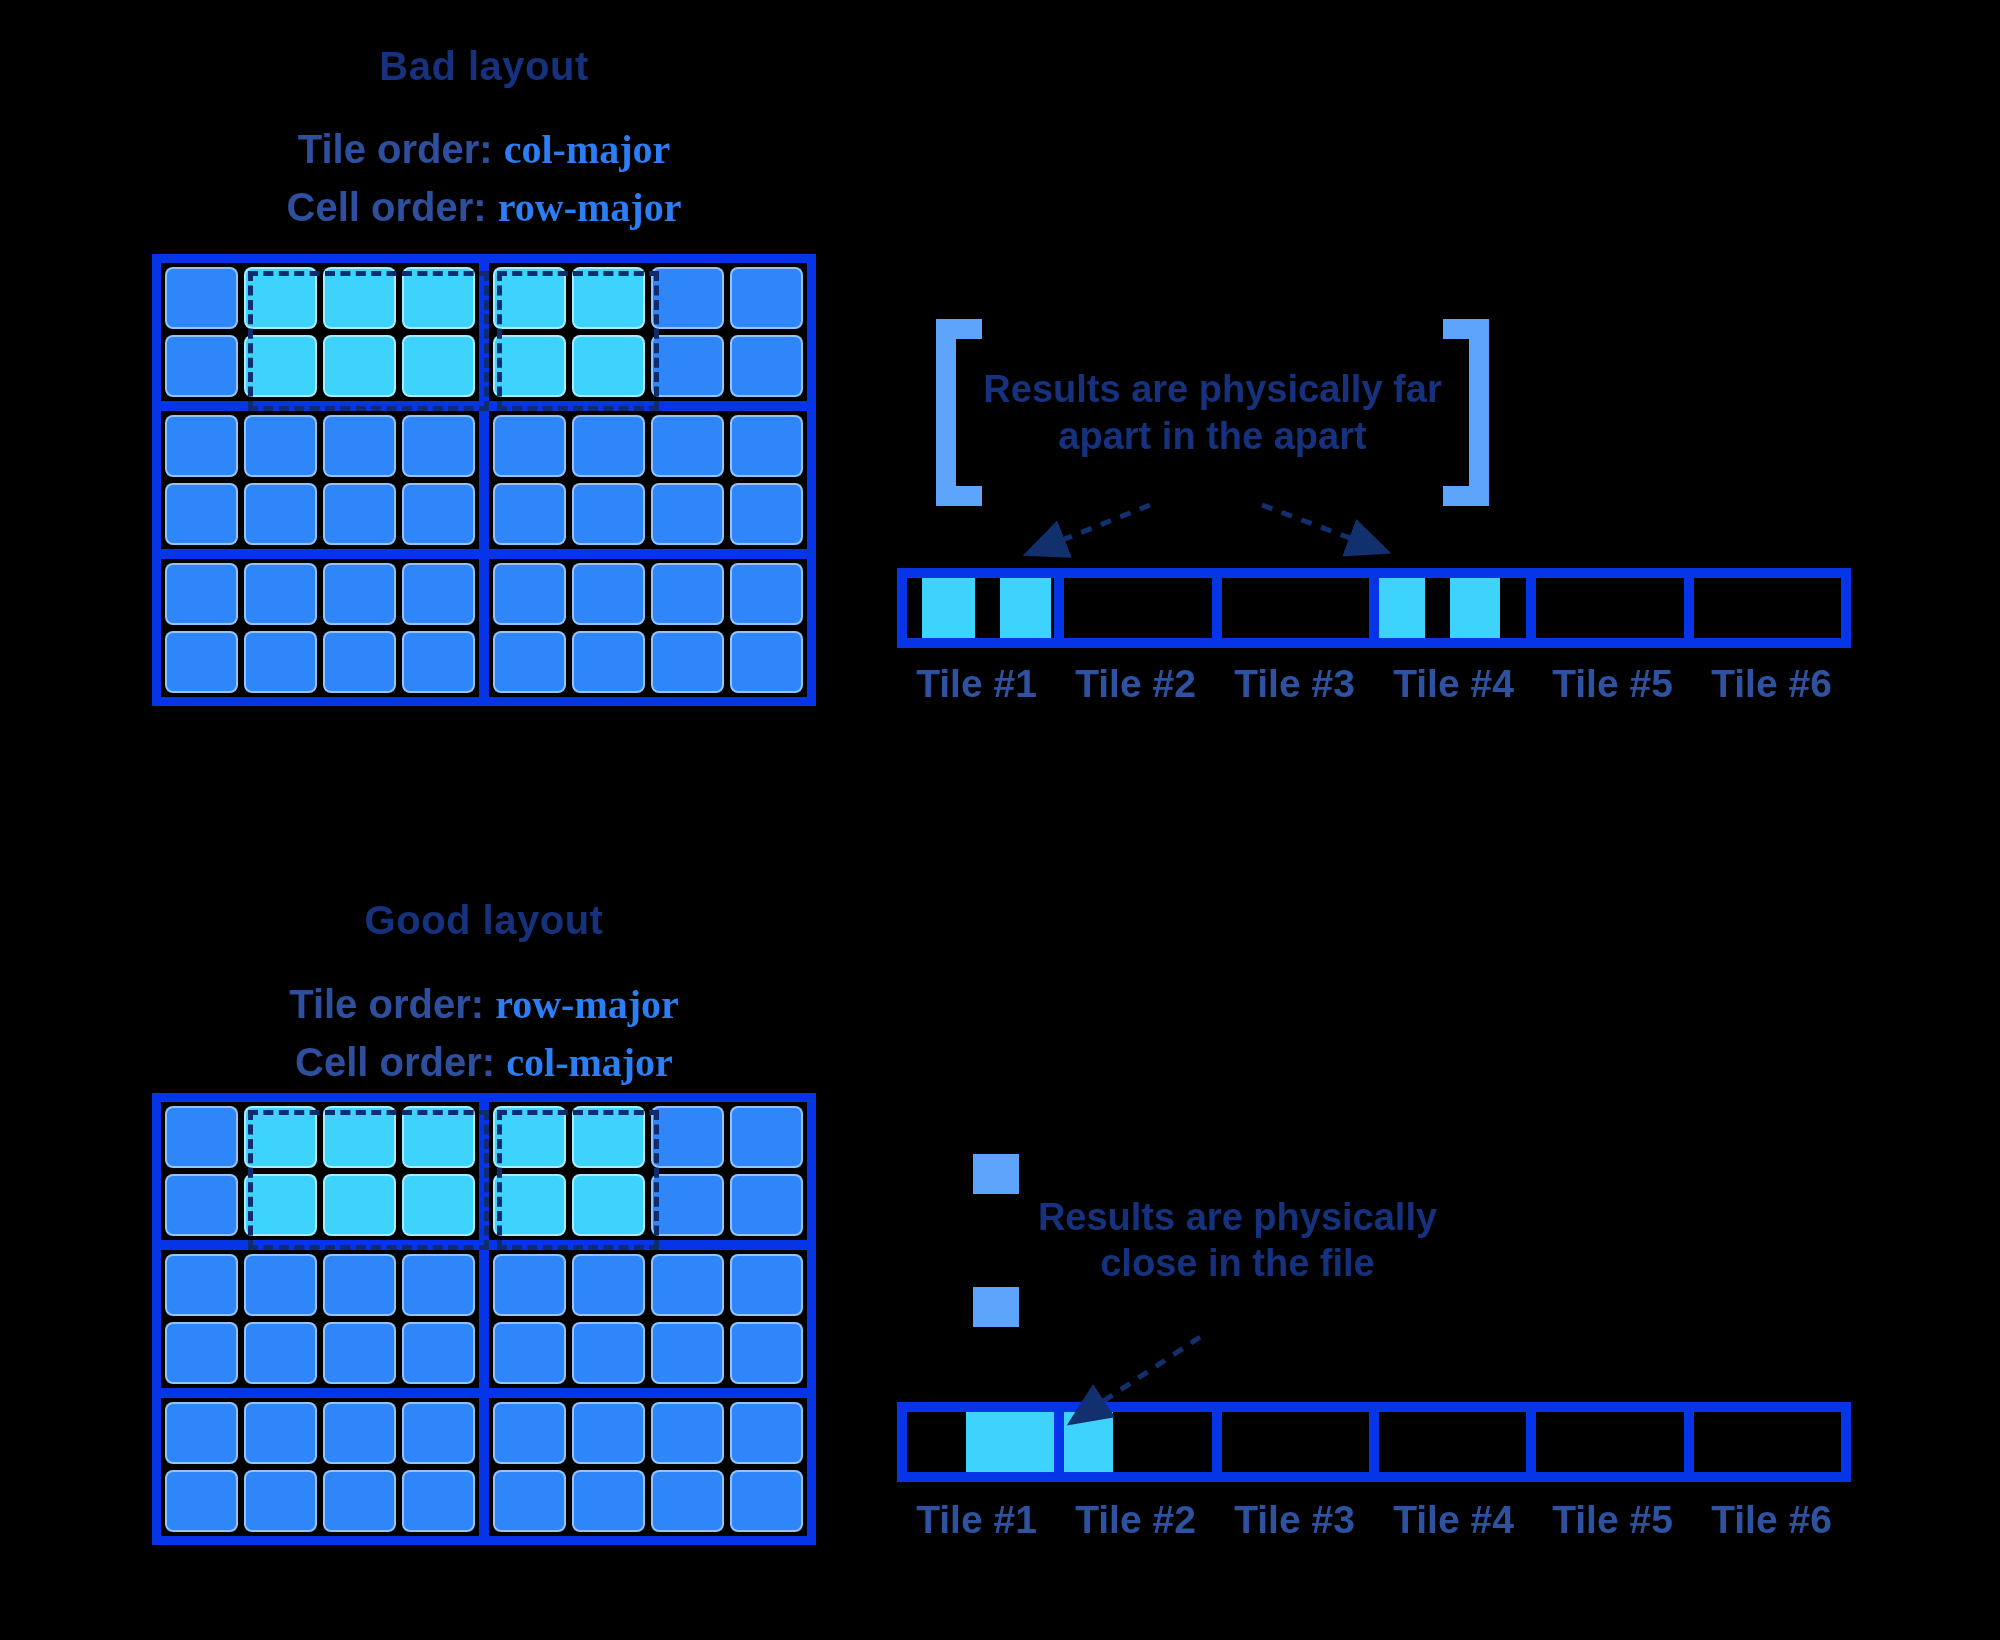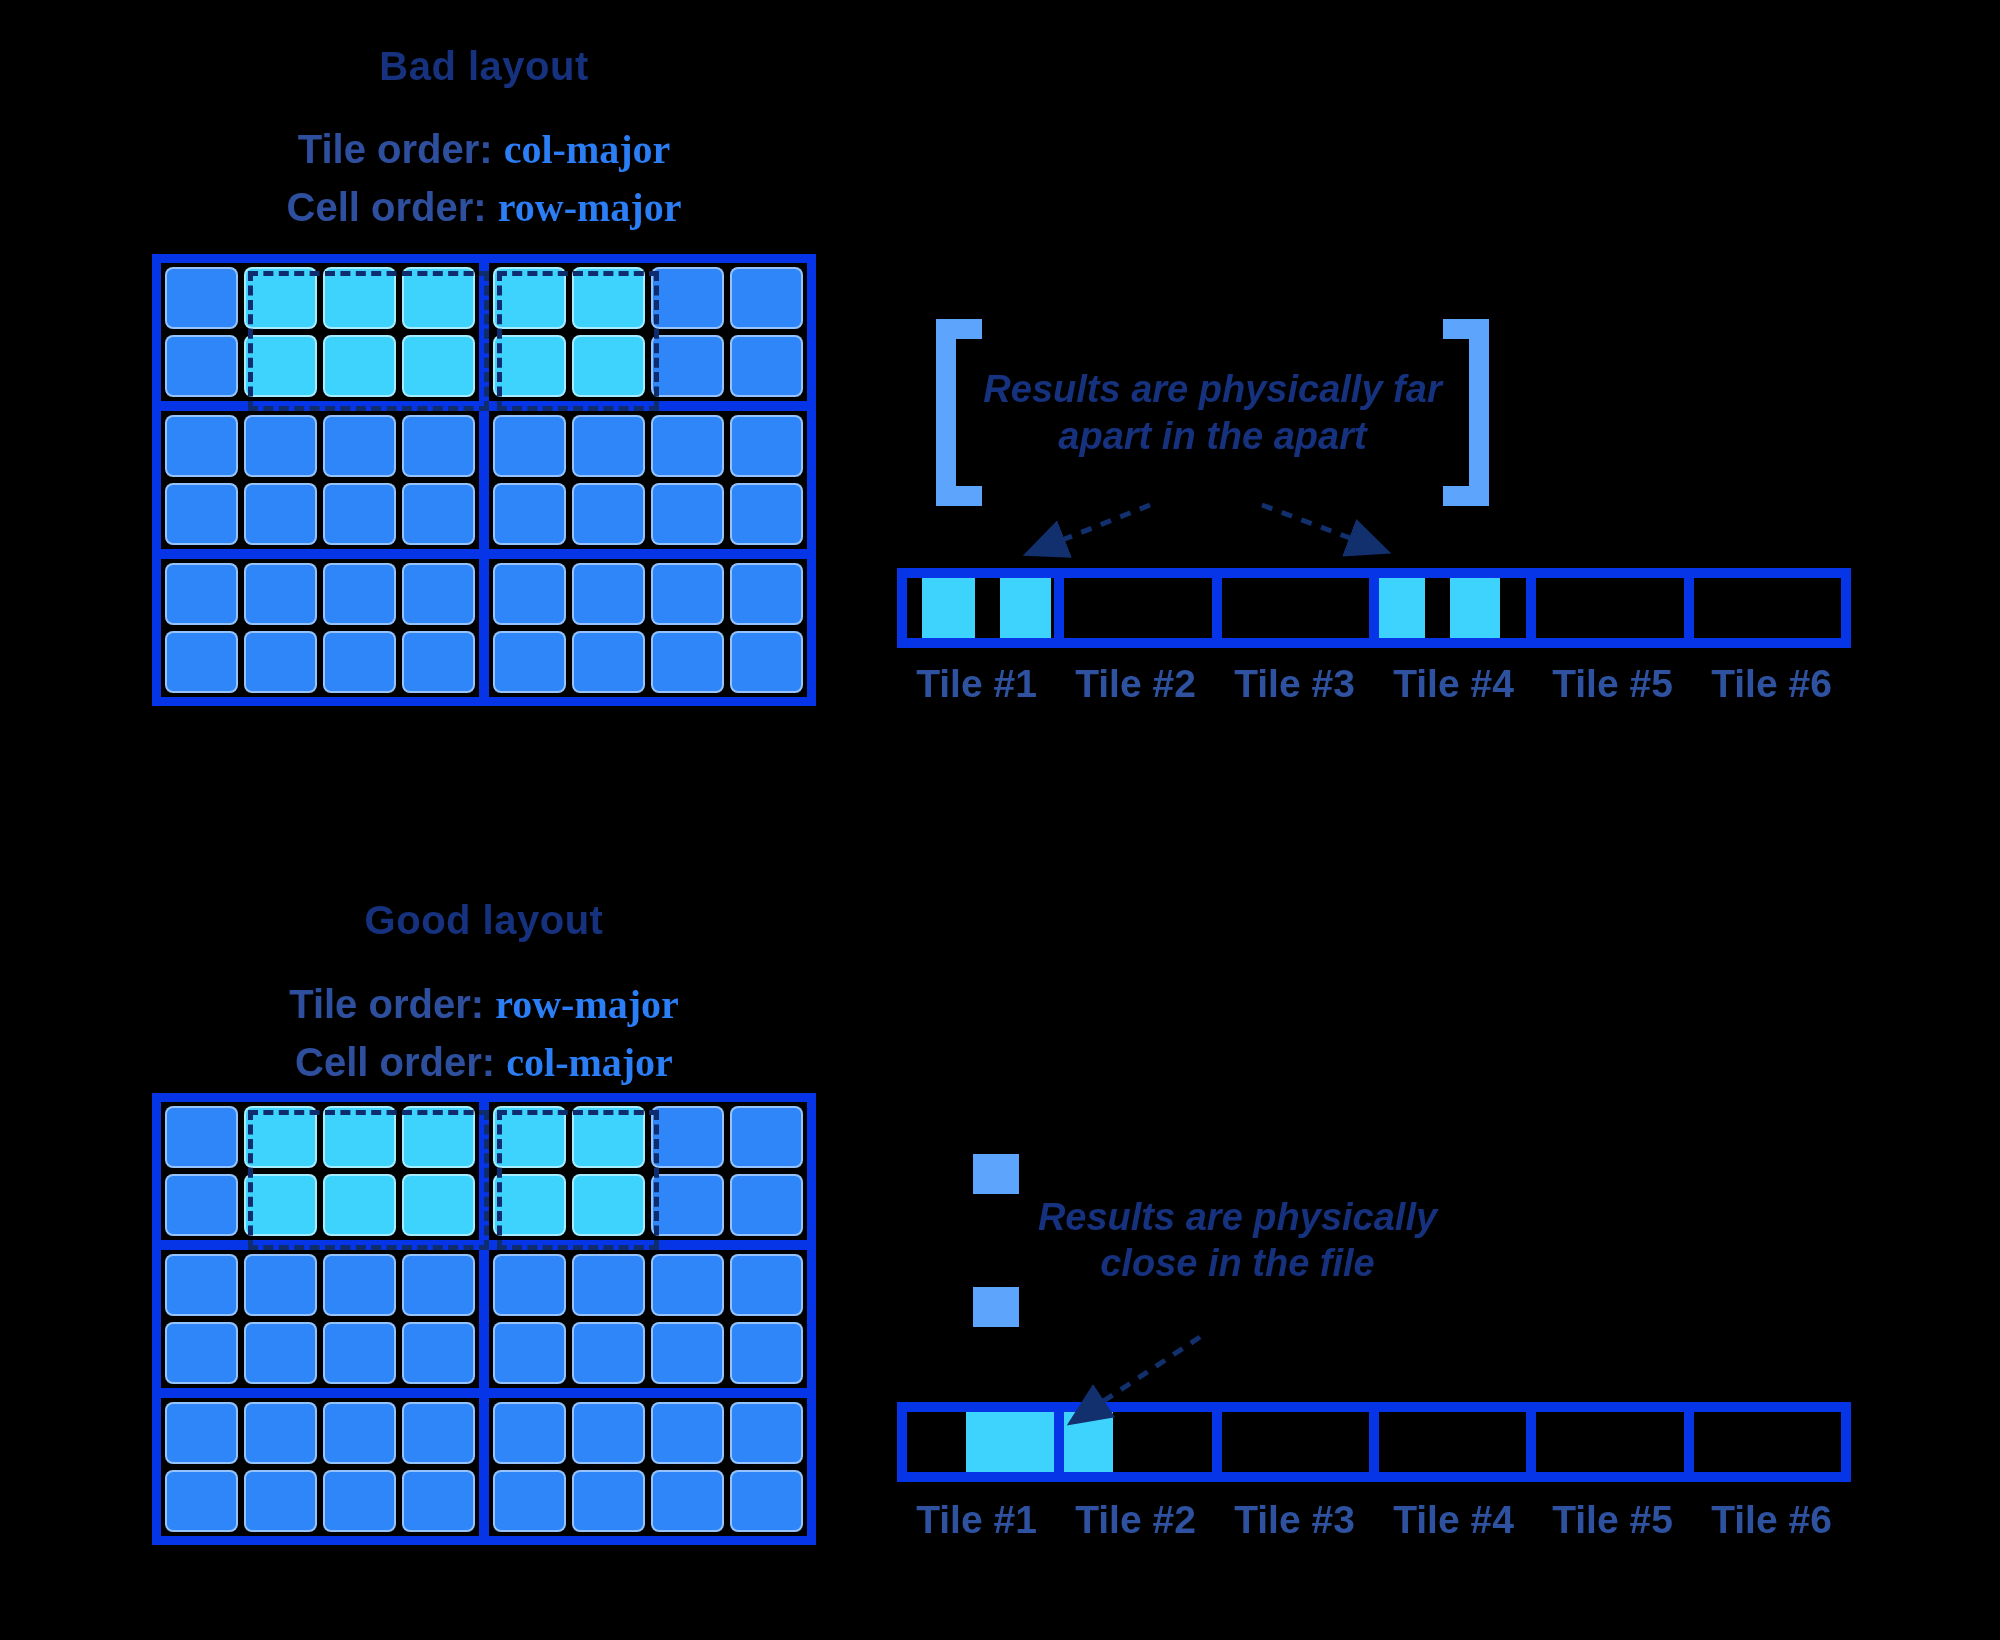--- a/index.html
+++ b/index.html
@@ -44,21 +44,21 @@
   #panel-good .note{left:973px;top:1154px;width:529px;height:173px;flex-direction:column;}
   .bracket{width:46px;flex:none;box-sizing:border-box;}
   .bracket.left{border-left:20px solid var(--bracket);
                 border-top:20px solid var(--bracket);
                 border-bottom:20px solid var(--bracket);}
   .bracket.right{border-right:20px solid var(--bracket);
                  border-top:20px solid var(--bracket);
                  border-bottom:20px solid var(--bracket);}
   .note-text{flex:1;align-self:center;text-align:center;font-size:38px;
              line-height:1.22;color:var(--navy);}
-  .note-text span{display:block;font-style:italic;}
+  .note-text span{display:block;}
 
   
   .strip{position:absolute;left:897px;width:954px;height:80px;background:#000;
          border:10px solid var(--grid-blue);box-sizing:border-box;display:flex;}
   #panel-bad .strip{top:568px;}
   #panel-good .strip{top:1402px;}
   .strip-tile{flex:1;display:flex;border-right:10px solid var(--grid-blue);overflow:hidden;}
   .strip-tile:last-child{border-right:none;}
   .seg{height:100%;}
   .seg.sel{background:var(--cell-cyan);}

